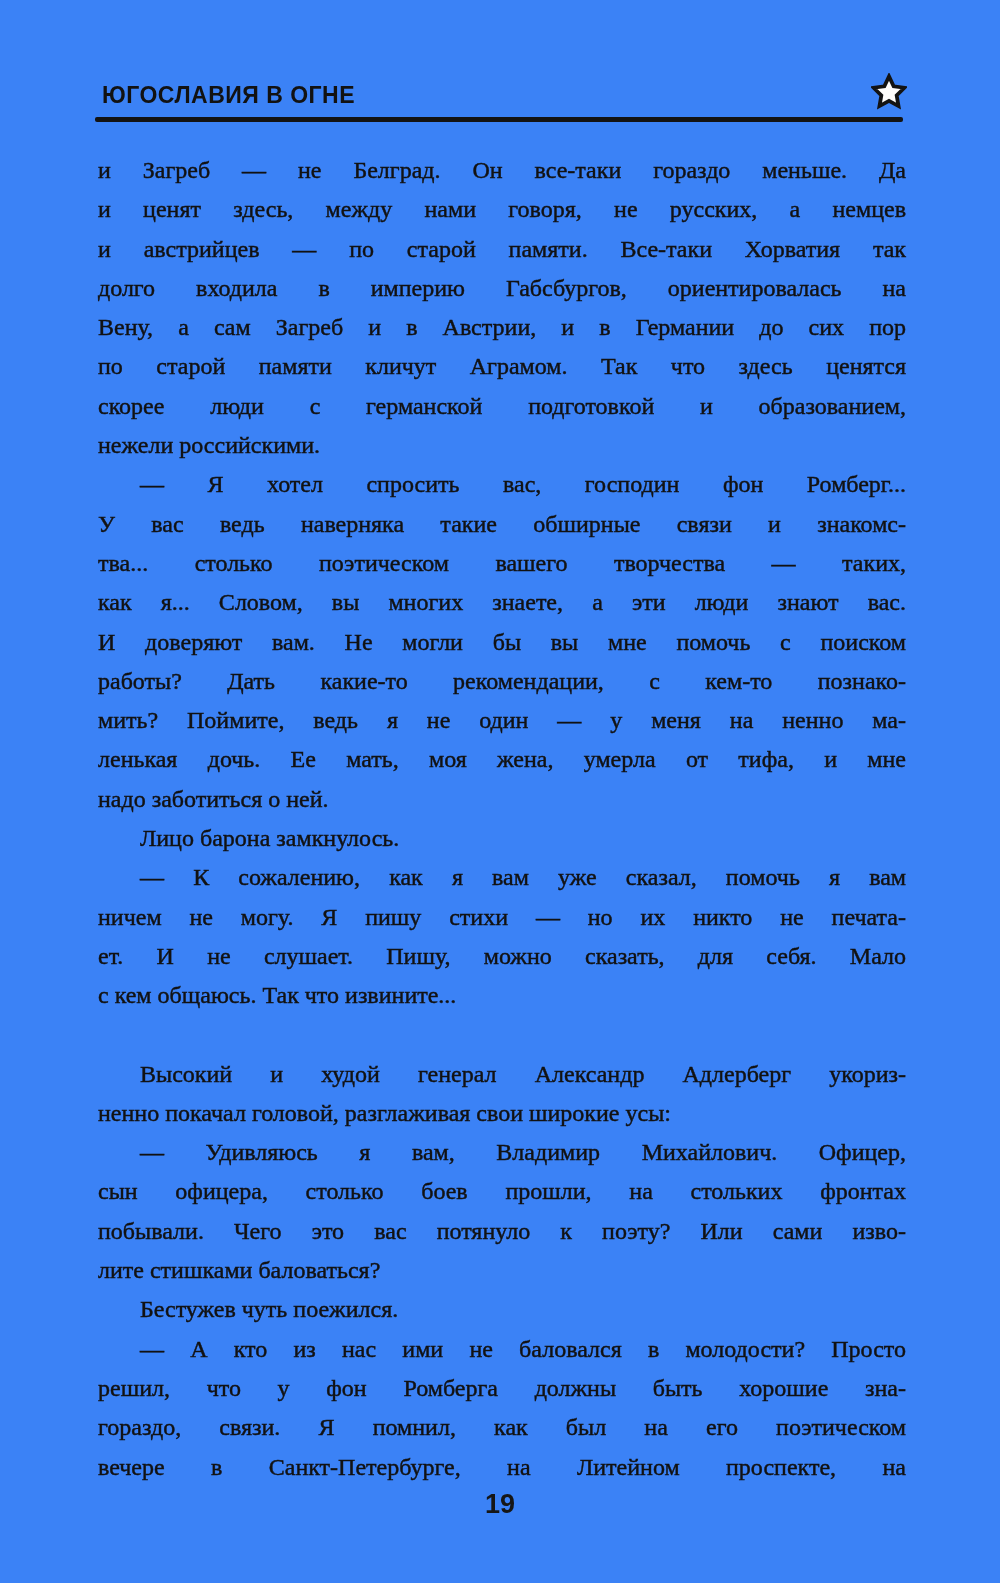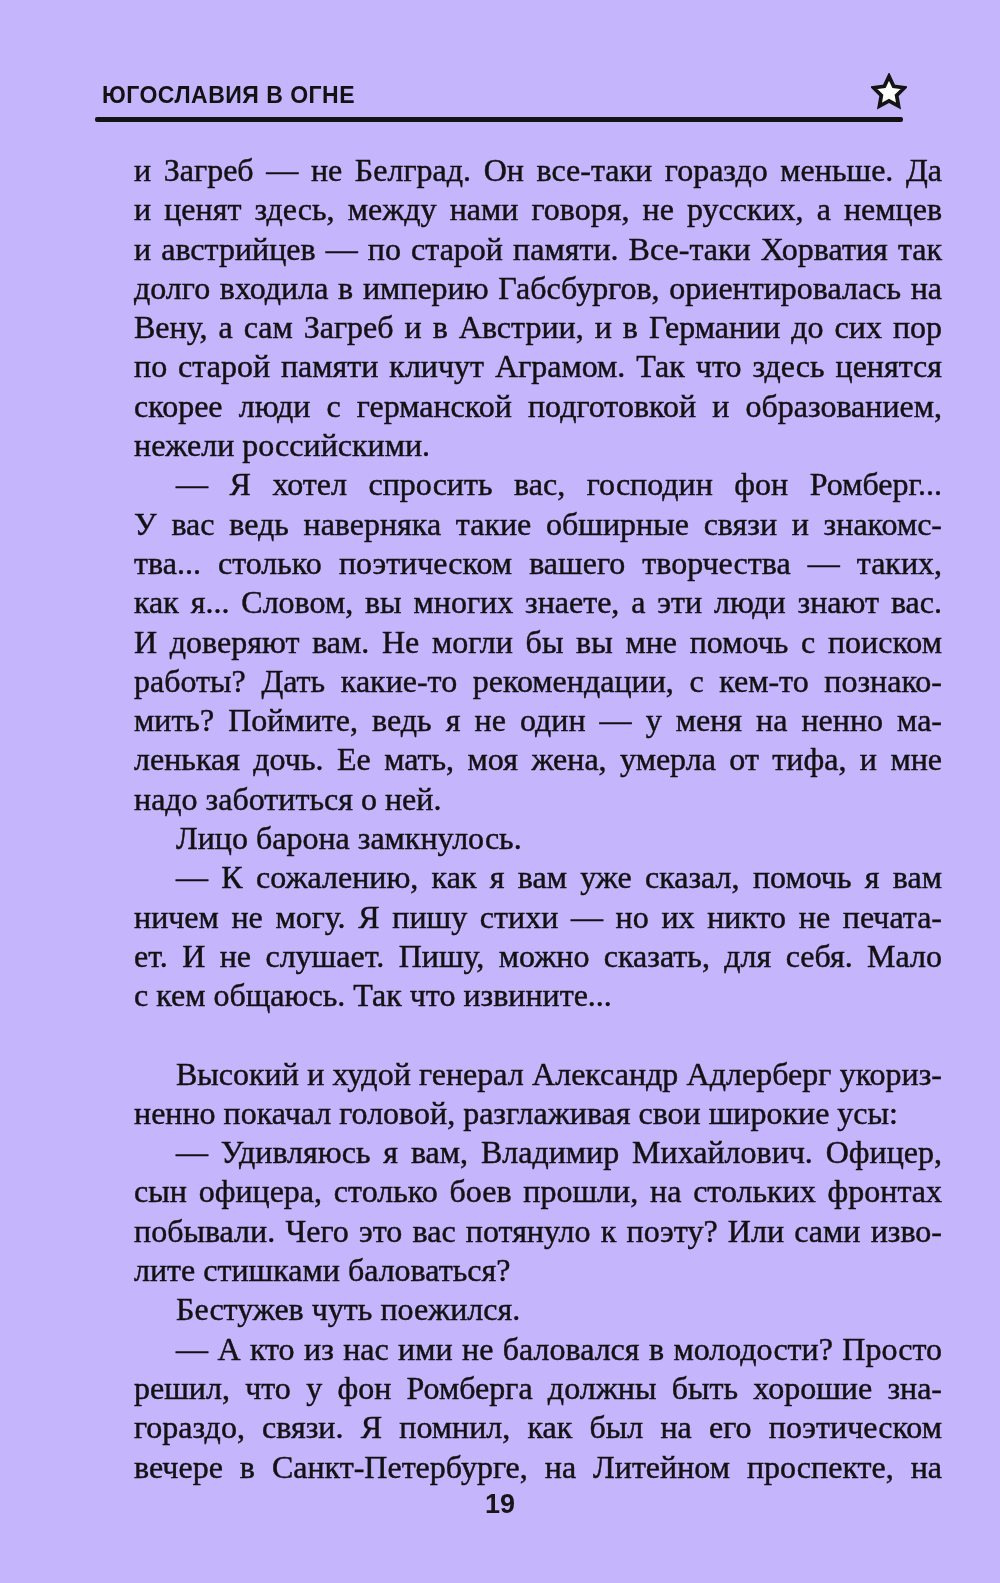--- a/index.html
+++ b/index.html
@@ -3,21 +3,21 @@
 <meta charset="utf-8">
 <style>
   * { margin: 0; padding: 0; box-sizing: border-box; }
   html, body { background: #ffffff; }
   body { font-family: "Liberation Serif", serif; }
 
   .page {
     position: relative;
     width: 1000px;
     height: 1583px;
-    background: #c4b5fd;
+    background: #3b82f6;
     overflow: hidden;
     color: #141414;
   }
 
   
   .running-title {
     position: absolute;
     left: 102px;
     top: 82px;
     font-family: "Liberation Sans", sans-serif;
@@ -43,24 +43,23 @@
     background: #131313;
     border-radius: 2px;
   }
 
   
   .body-text {
     position: absolute;
     left: 98px;
     top: 151px;
     width: 808px;
-    font-size: 32px;
+    font-size: 24px;
     line-height: 39.3px;
     color: #121212;
-    margin-left: 36px;
     -webkit-text-stroke: 0.45px #121212;
   }
   .para { margin: 0; }
   .para.gap { margin-top: 39px; }
   .line {
     text-align: justify;
     text-align-last: justify;
     white-space: normal;
   }
   .line.last { text-align-last: left; }

